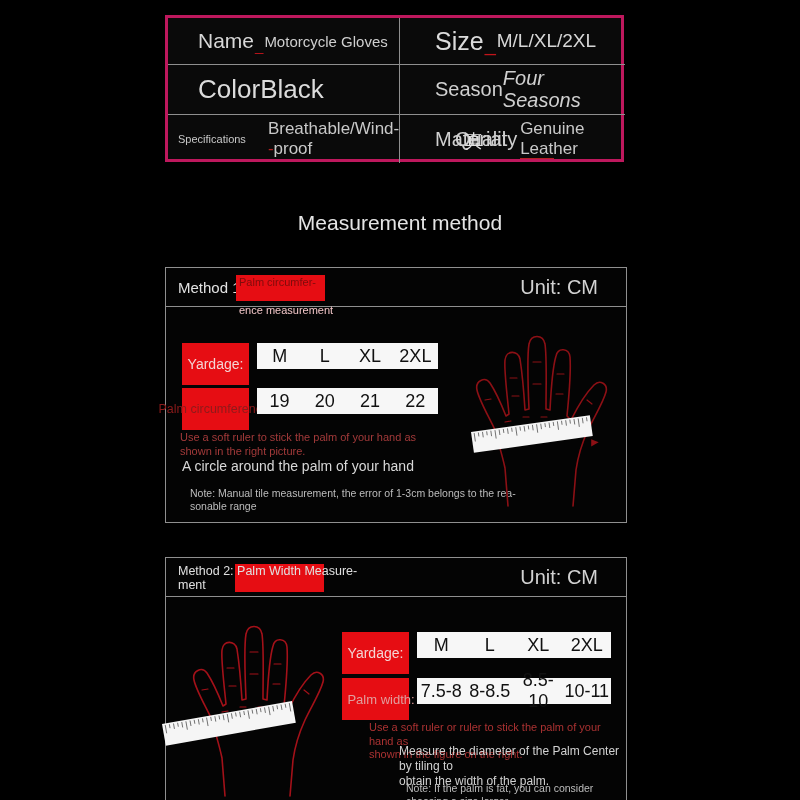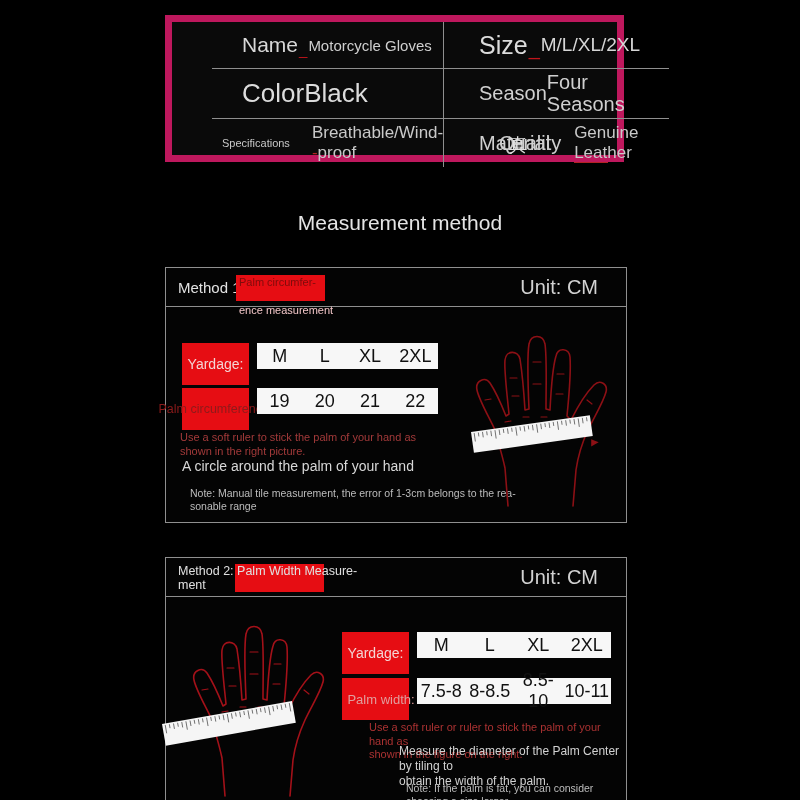--- a/index.html
+++ b/index.html
@@ -4,35 +4,35 @@
 <style>
   html,body{margin:0;padding:0;background:#000;}
   *{box-sizing:border-box;}
   .canvas{
     position:relative;width:800px;height:800px;background:#000;overflow:hidden;
     font-family:"Liberation Sans",sans-serif;color:#d6d6d6;
   }
   
   .spec-table{
     position:absolute;left:165px;top:15px;width:459px;height:147px;
-    border:7px solid #be185d;background:#0a0a0a;
-    display:grid;grid-template-columns:232px 225px;grid-template-rows:47px 50px 48px;padding-left:40px;
+    border:3px solid #be185d;background:#0a0a0a;
+    display:grid;grid-template-columns:232px 225px;grid-template-rows:47px 50px 48px;
   }
   .cell{position:relative;display:flex;align-items:center;padding-left:30px;
         border-right:1px solid #8f8f8f;border-bottom:1px solid #8f8f8f;overflow:visible;}
   .cell.last-col{border-right:none;padding-left:35px;}
   .cell.last-row{border-bottom:none;}
   .lbl-xl{font-size:26px;color:#dcdcdc;}
   .lbl-lg{font-size:21px;color:#d8d8d8;}
   .lbl-md{font-size:20px;color:#d0d0d0;}
   .lbl-sm{font-size:11px;color:#c8c8c8;}
   .val-lg{font-size:26px;color:#dcdcdc;}
   .val-md{font-size:19px;color:#d6d6d6;}
   .val-sm{font-size:15px;color:#cfcfcf;}
-  .stack{display:inline-block;line-height:1.08;font-size:20px;color:#d0d0d0;}
+  .stack{display:inline-block;line-height:1.08;font-size:20px;color:#d0d0d0;font-style:italic;}
   .stack2{display:inline-block;line-height:1.15;font-size:17px;color:#c9c9c9;margin-left:6px;}
   .red-underscore{color:#c1151b;font-size:15px;position:relative;top:4px;margin:0 1px;}
   .size-underscore{color:#c1151b;font-size:20px;position:relative;top:3px;margin:0 1px;}
   .red-dash{color:#b32323;}
   .material-wrap{position:relative;display:inline-block;}
   .mat-quality{position:absolute;left:20px;top:0;font-size:20px;color:#cfcfcf;}
   .mat-cjk{position:absolute;left:30px;top:1px;font-size:18px;color:#e2e2e2;}
   .leather-line{position:relative;}
   .leather-line:after{content:"";position:absolute;left:0;bottom:-1px;width:34px;height:1px;background:#b32323;}
   
@@ -107,21 +107,21 @@
     <div class="cell last-row" style="padding-left:10px">
       <span class="lbl-sm">Specifications</span>
       <span class="stack2" style="margin-left:22px"><span>Breathable/Wind-</span><br><span class="red-dash">-</span><span>proof</span></span>
     </div>
     <div class="cell last-col last-row">
       <span class="material-wrap">
         <span class="lbl-md">Material</span>
         <span class="mat-quality">Quality</span>
         <span class="mat-cjk">真</span>
       </span>
-      <span class="stack2" style="margin-left:24px"><span>Genuine</span><br><span class="leather-line">Leather</span></span>
+      <span class="stack2" style="margin-left:14px"><span>Genuine</span><br><span class="leather-line">Leather</span></span>
     </div>
   </div>
 
   <div class="measure-heading">Measurement method</div>
 
   <div class="panel panel-1">
     <div class="panel-head">
       <span class="method1-title">Method 1:</span>
       <span class="m1-redbox"></span>
       <span class="m1-hl1">Palm circumfer-</span>

